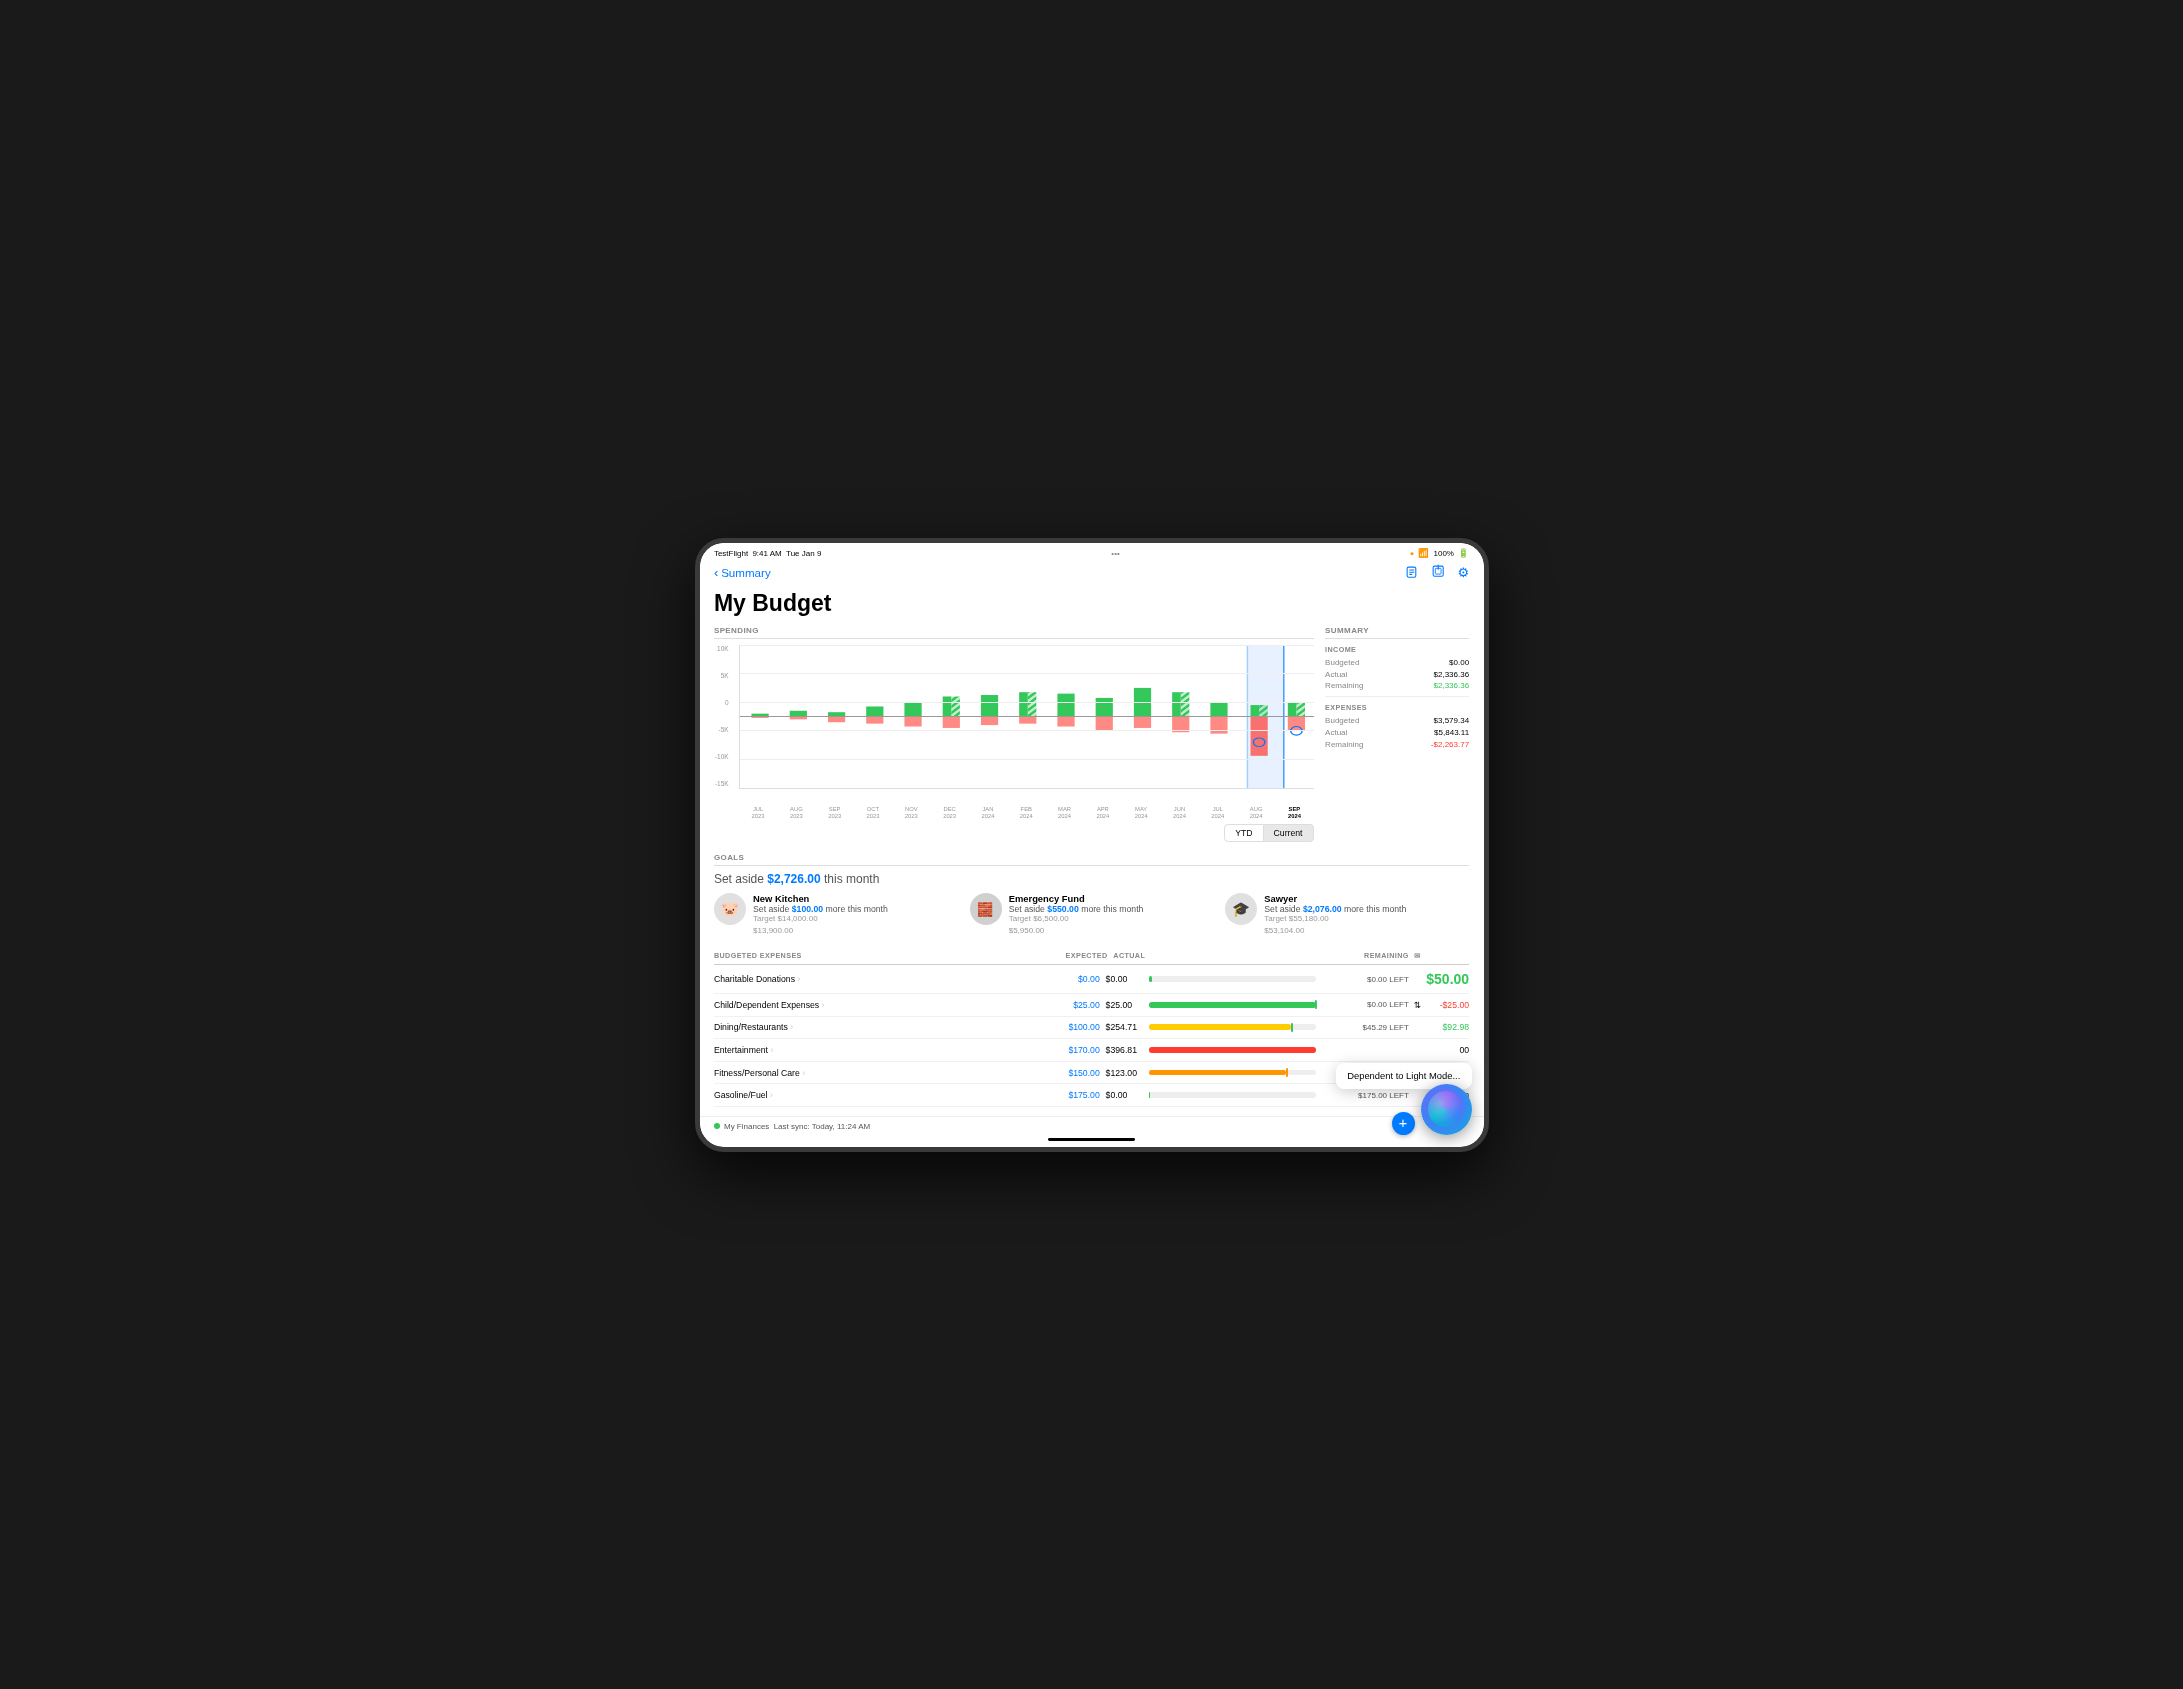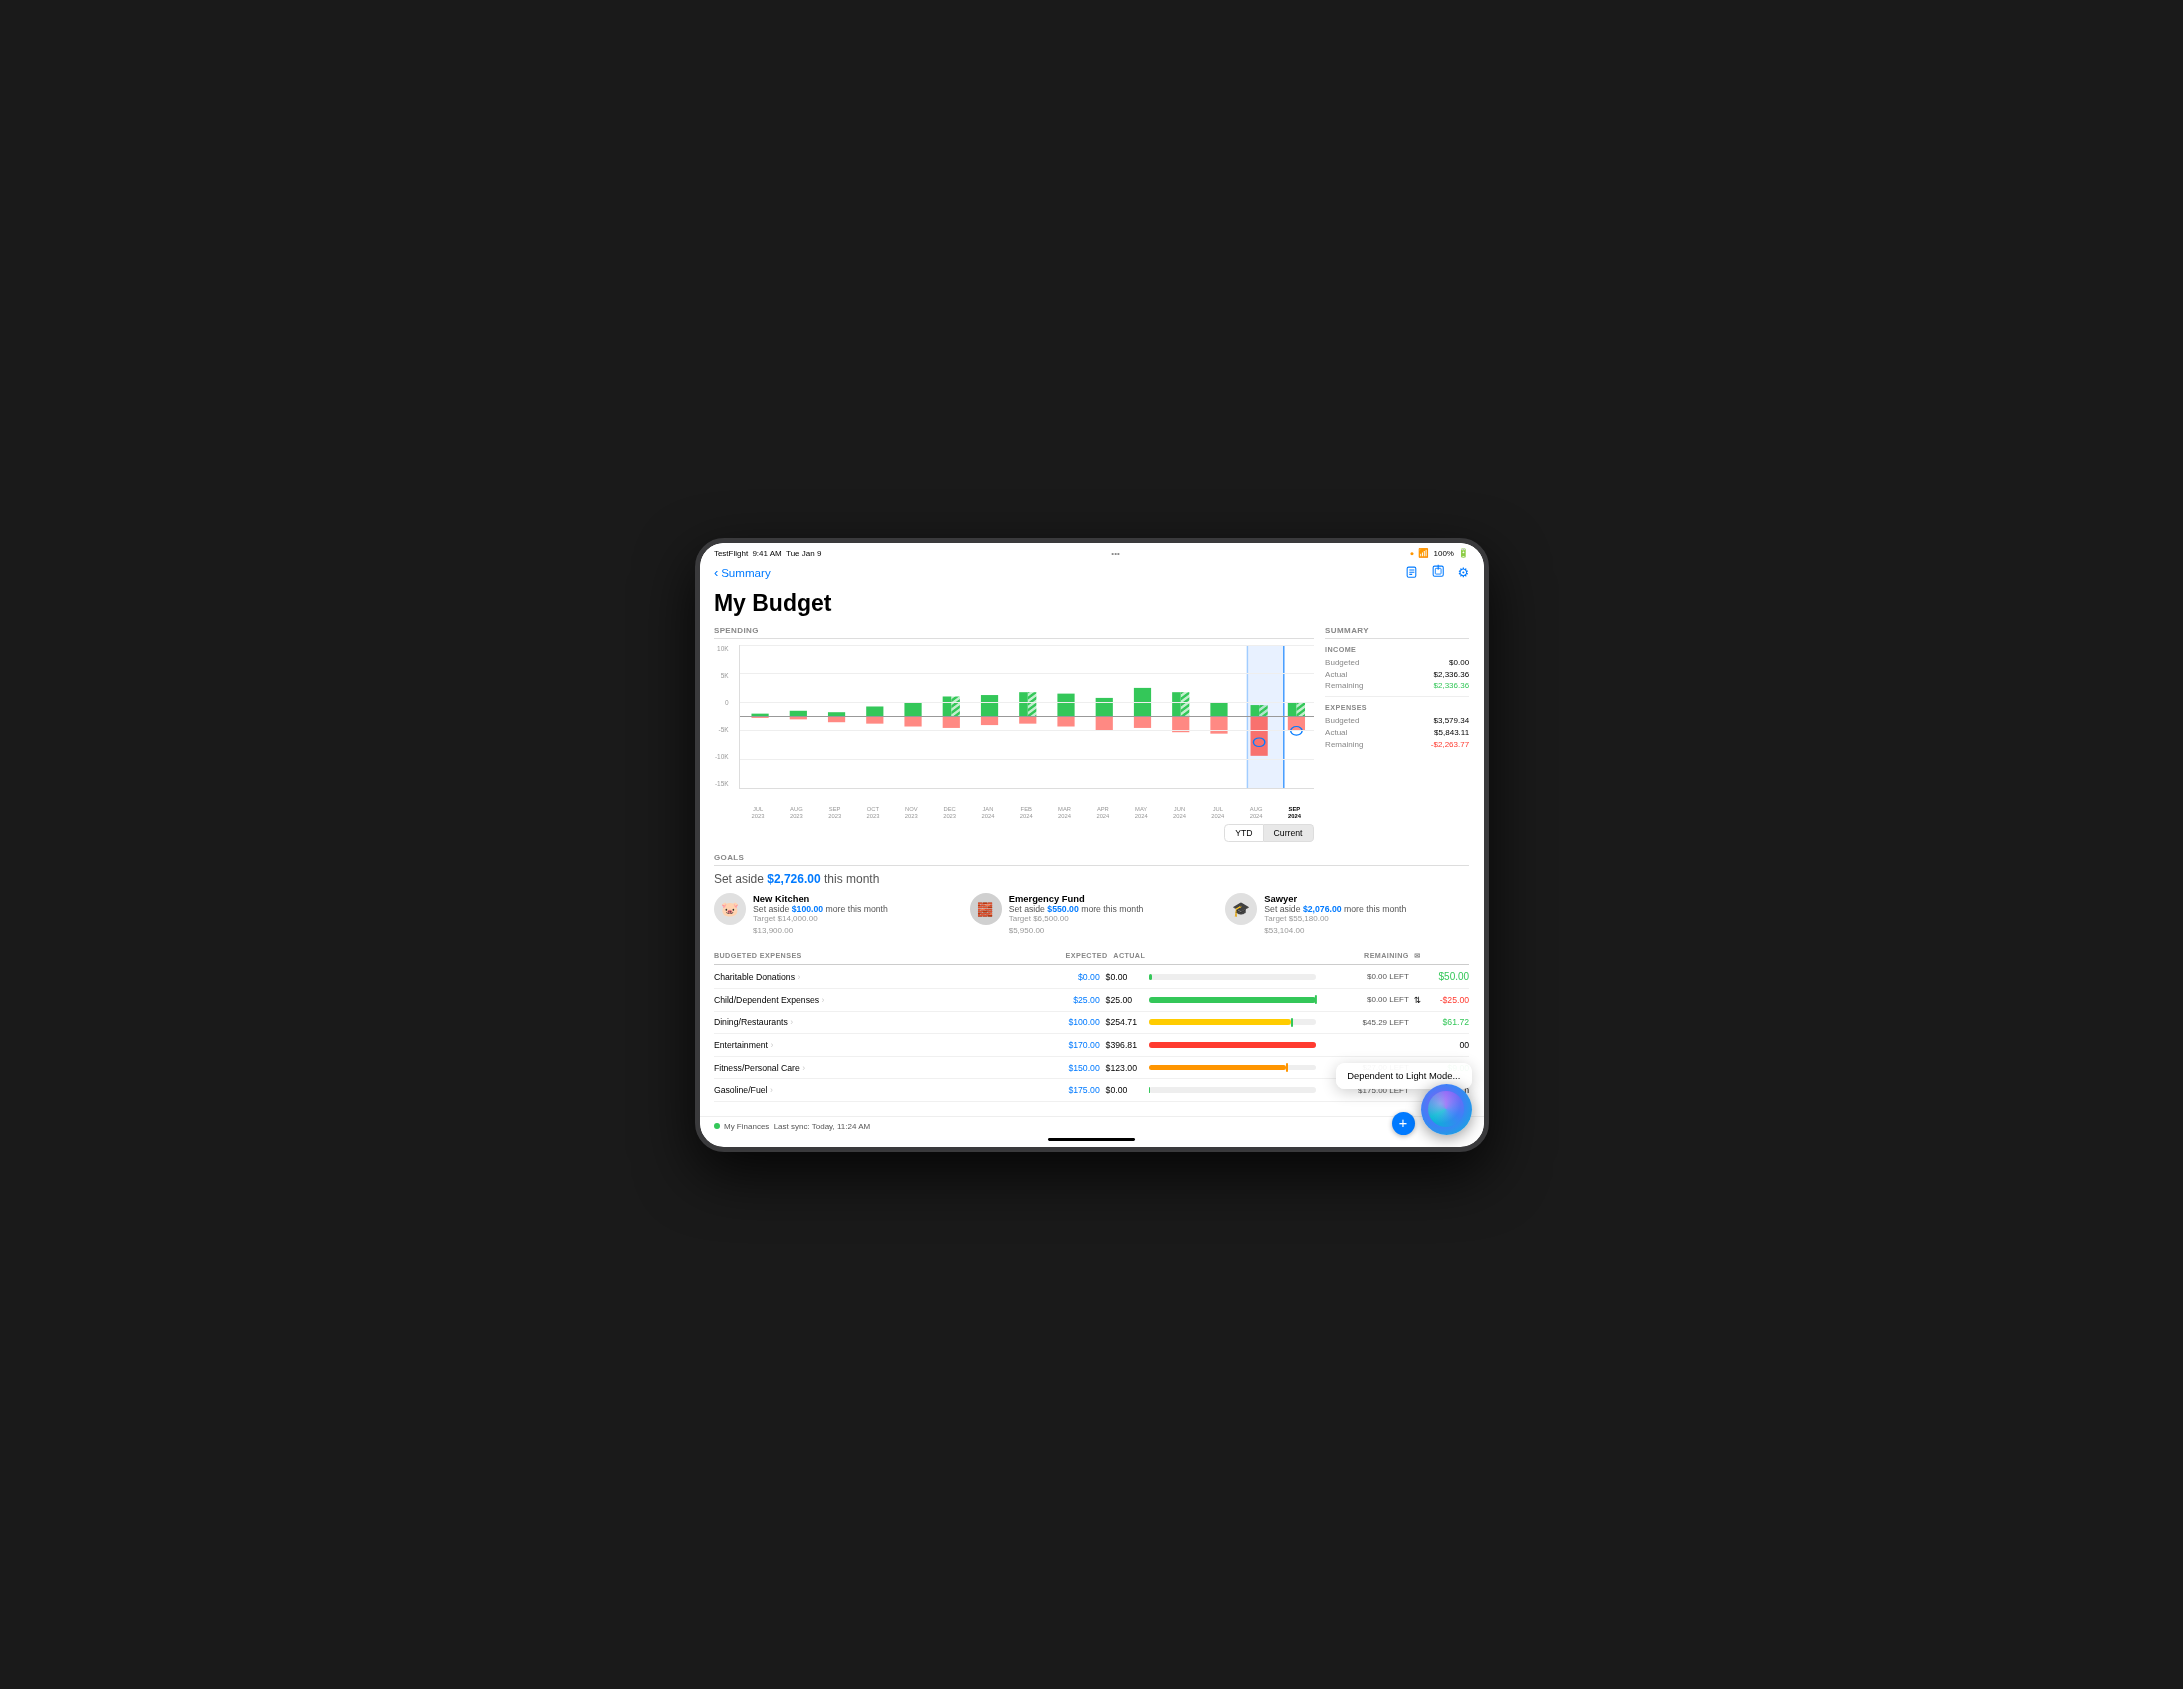--- a/index.html
+++ b/index.html
@@ -254,21 +254,21 @@
     .expense-bar-fill.red { background: #ff3b30; }
     .expense-marker {
       position: absolute;
       top: -1.4px;
       width: 2.2px;
       height: 8.7px;
       background: #34c759;
       border-radius: 1.4px;
     }
     .expense-remaining { width: 87px; text-align: right; font-size: 8px; color: #555; }
-    .expense-col-remaining2 { width: 43px; text-align: right; font-size: 10px; }
+    .expense-col-remaining2 { width: 43px; text-align: right; font-size: 14px; font-weight: bold; }
     .expense-col-remaining2.green { color: #34c759; }
 
     .siri-overlay {
       position: absolute;
       bottom: 11.6px;
       right: 11.6px;
       width: 51px;
       height: 51px;
       border-radius: 50%;
       background: radial-gradient(circle at 40% 40%, #8b5cf6, #3b82f6, #06b6d4);
@@ -628,21 +628,21 @@
           <div class="expense-expected">$100.00</div>
           <div class="expense-actual">$254.71</div>
           <div class="expense-bar-col">
             <div class="expense-bar-wrap">
               <div class="expense-bar-fill yellow" style="width:85%"></div>
               <div class="expense-marker" style="left:85%"></div>
             </div>
           </div>
           <div class="expense-remaining">$45.29 LEFT</div>
           <div class="col-icon"></div>
-          <div style="width:43px;text-align:right;font-size:8.7px;color:#34c759;">$61.72</div>
+          <div style="width:43px;text-align:right;font-size:8.7px;color:#34c759;">$92.98</div>
         </div>
 
         <div class="expense-row">
           <div class="expense-name">Entertainment <span>›</span></div>
           <div class="expense-expected">$170.00</div>
           <div class="expense-actual">$396.81</div>
           <div class="expense-bar-col">
             <div class="expense-bar-wrap">
               <div class="expense-bar-fill red" style="width:100%"></div>
             </div>

